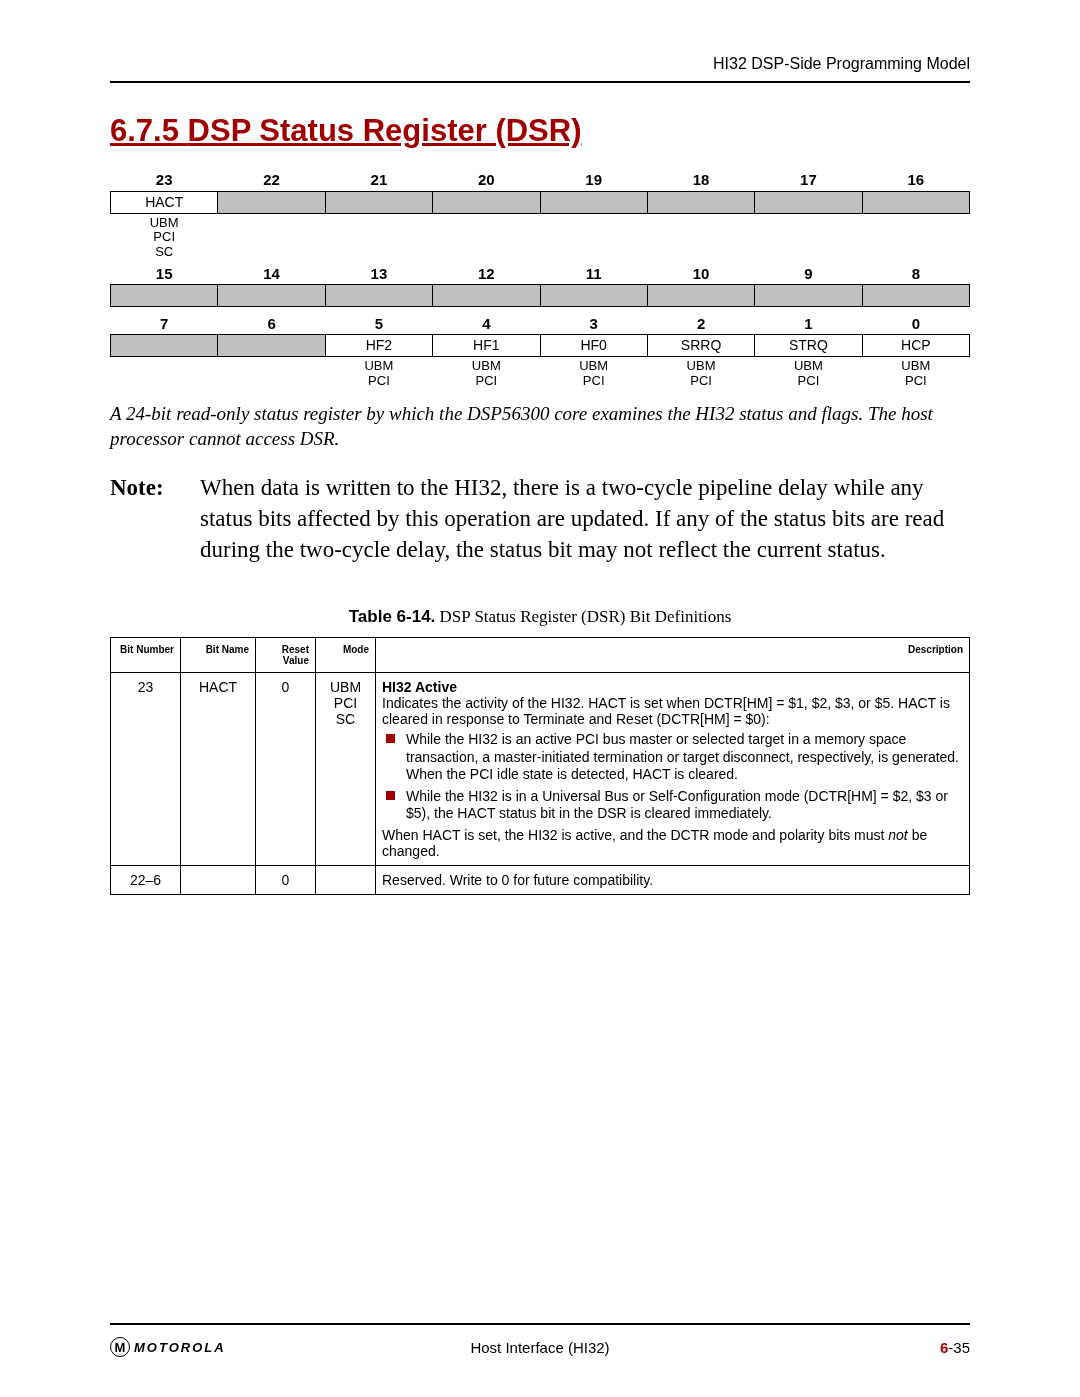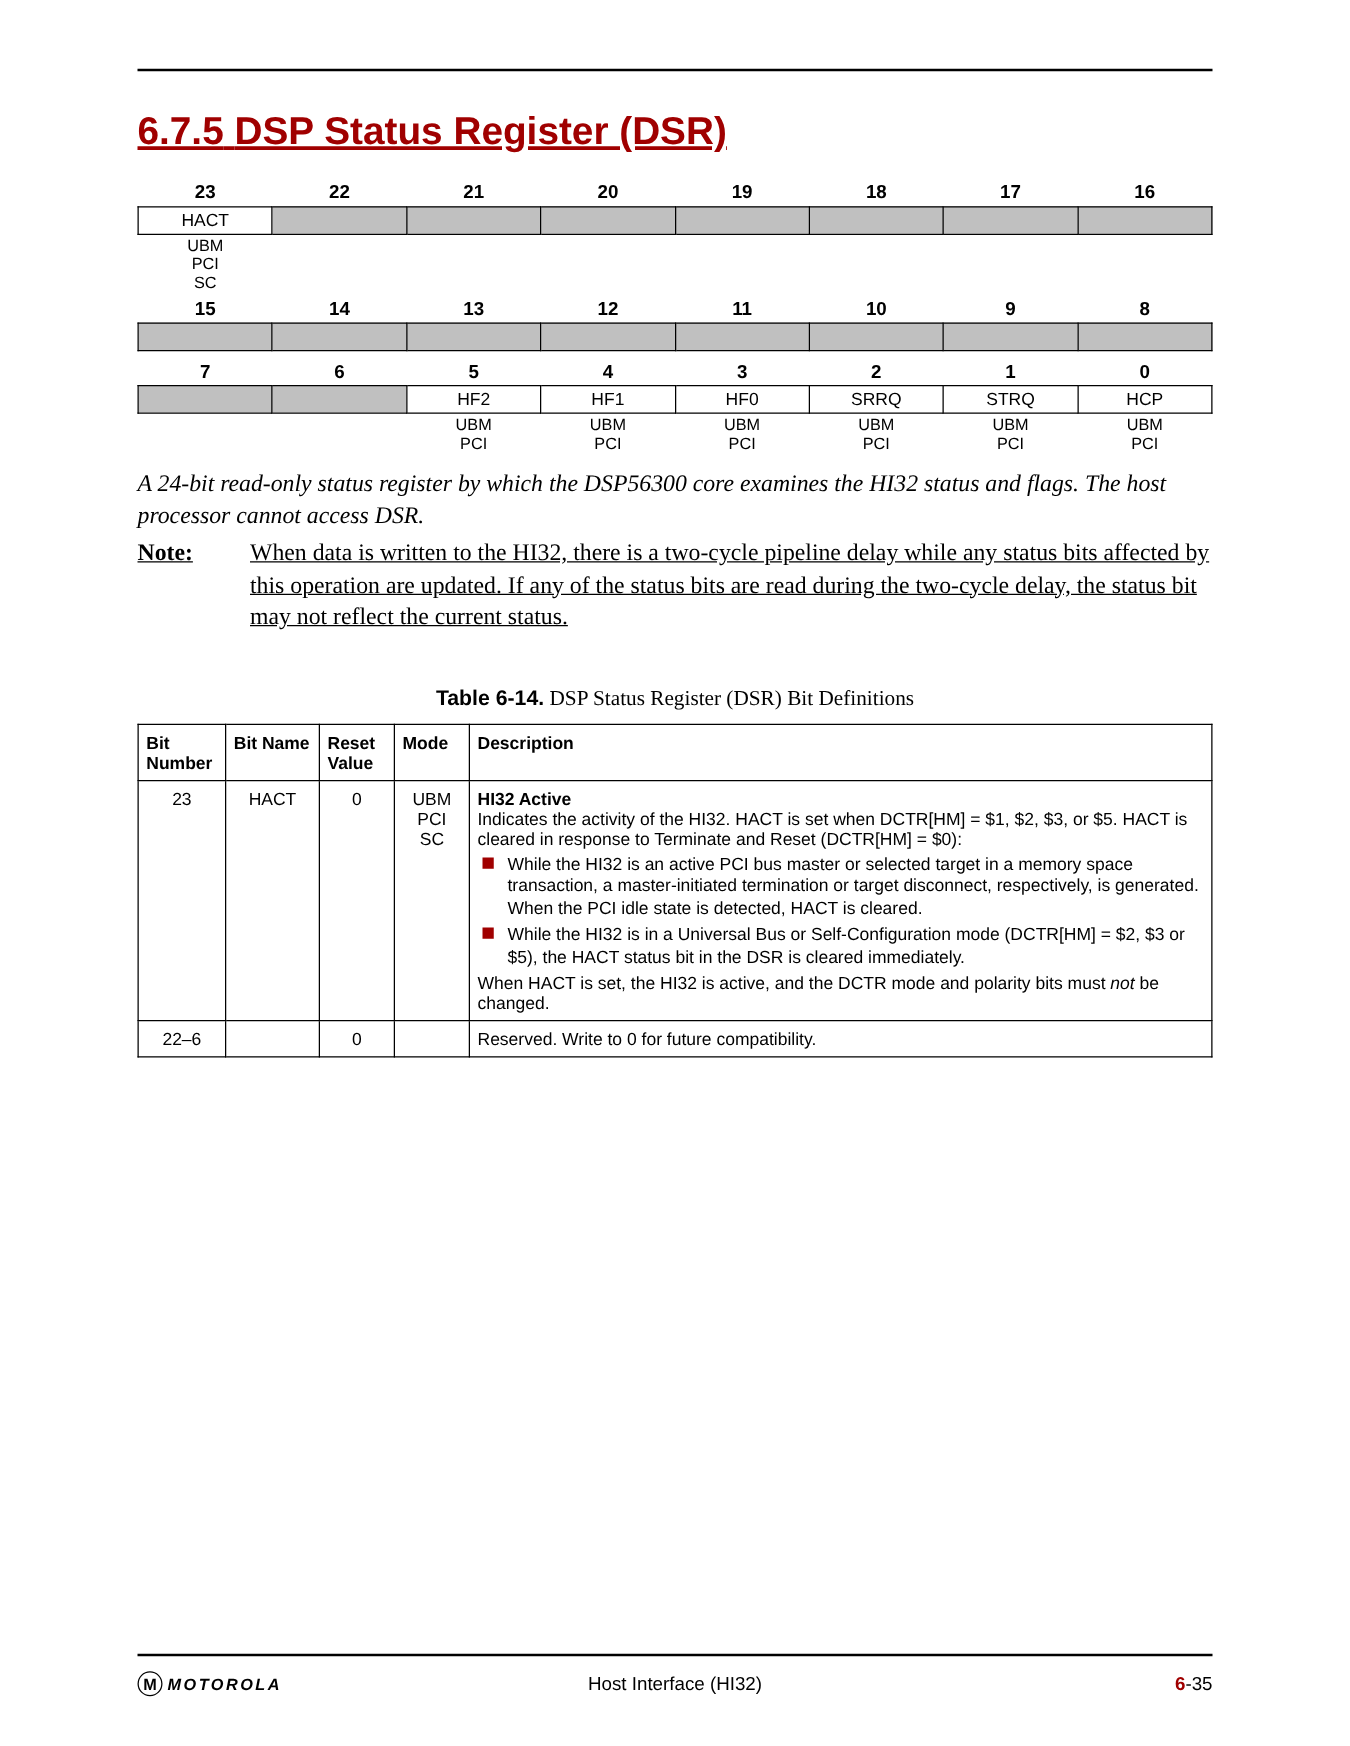--- a/index.html
+++ b/index.html
@@ -94,24 +94,23 @@
     font-family: Arial, Helvetica, sans-serif;
   }
   .body-para {
     font-size: 19px;
     line-height: 1.35;
     margin-top: 10px;
     font-style: italic;
   }
   .note-block {
     display: flex;
-    margin-top: 4px;
-    font-size: 19px;
+    margin-top: 20px;
+    font-size: 23px;
     line-height: 1.35;
-    text-decoration: underline;
   }
   .note-label {
     font-weight: bold;
     width: 90px;
     flex-shrink: 0;
   }
   .table-caption {
     text-align: center;
     font-size: 17px;
     margin-top: 42px;
@@ -127,22 +126,22 @@
     font-family: Arial, Helvetica, sans-serif;
     font-size: 14px;
   }
   .def-table th, .def-table td {
     border: 1px solid #000;
     padding: 6px 6px;
     vertical-align: top;
   }
   .def-table th {
     font-weight: bold;
-    text-align: left;
-    font-size: 14px;
+    text-align: right;
+    font-size: 10px;
   }
   .def-table .center { text-align: center; }
   .def-table .desc-title { font-weight: bold; }
   .bullet-list { list-style: none; padding-left: 0; margin-top: 4px; }
   .bullet-list li { position: relative; padding-left: 24px; margin-bottom: 4px; line-height: 1.25; }
   .bullet-sq {
     position: absolute;
     left: 4px;
     top: 3px;
     width: 9px;
@@ -199,20 +198,21 @@
     font-weight: bold;
     font-style: italic;
     letter-spacing: 2px;
     font-size: 13px;
   }
 </style>
 </head>
 <body>
 
 <div class="page">
+  <div class="header-right">HI32 DSP-Side Programming Model</div>
   <hr class="header-rule">
 
   <h2 class="section-title">
     <span>6.7.5</span>
     <span>DSP Status Register (DSR)</span>
   </h2>
 
   <table class="register-diagram">
     <tbody>
         <tr>

